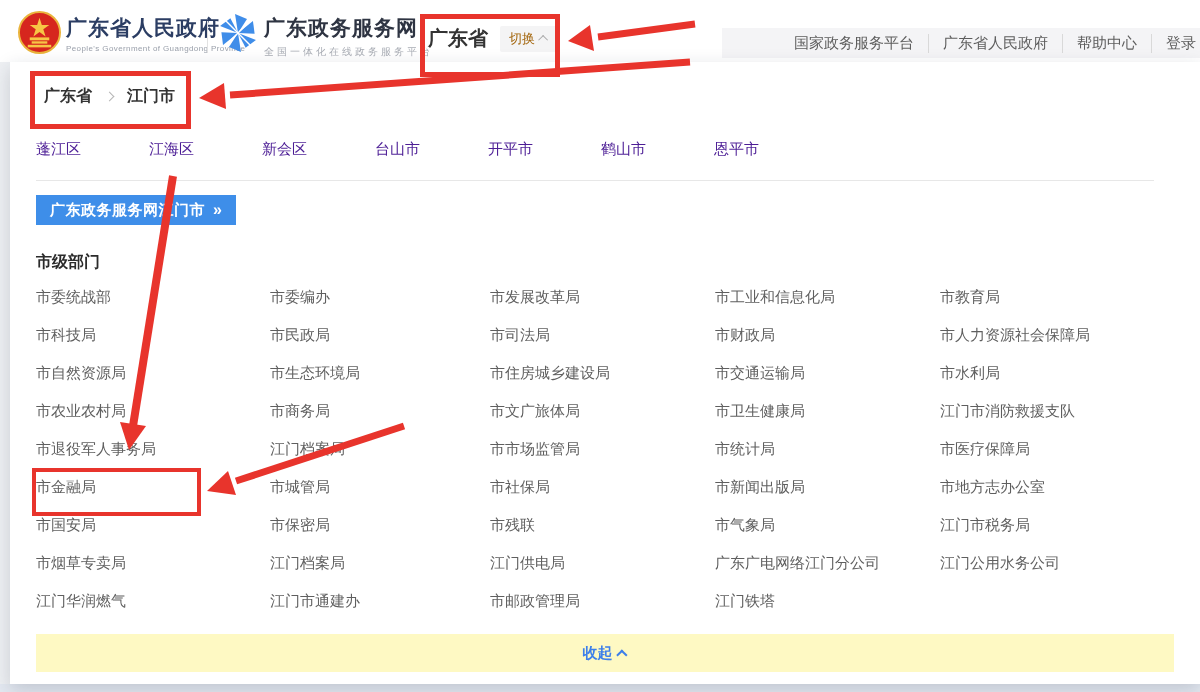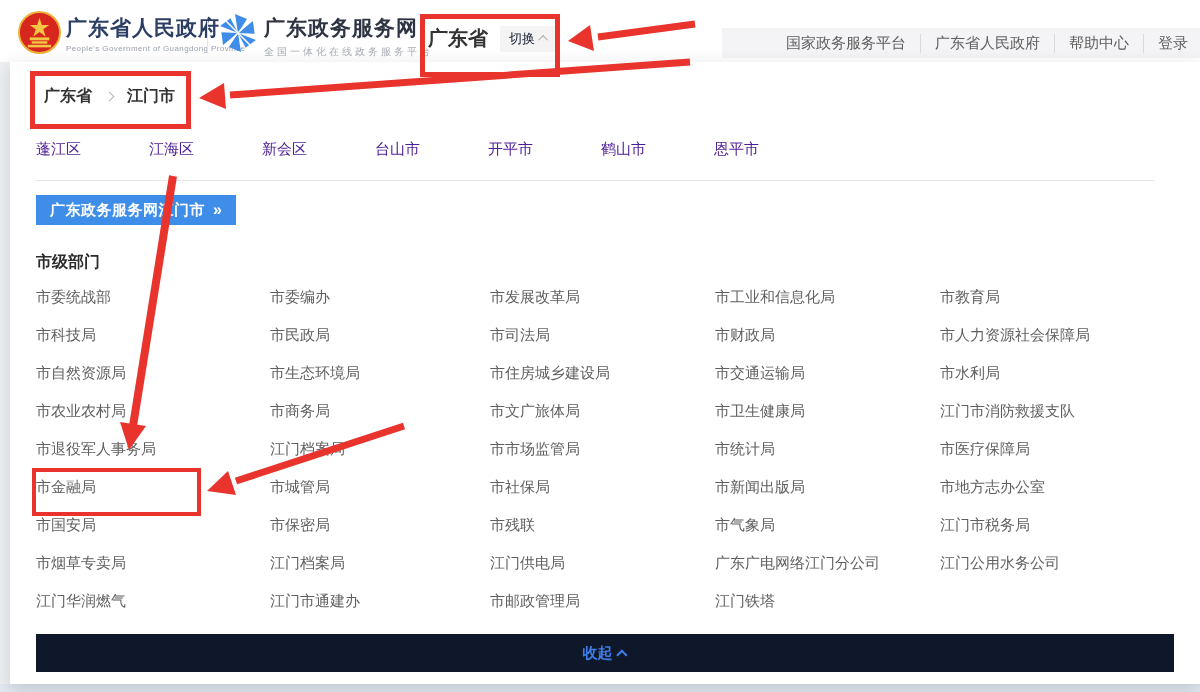--- a/index.html
+++ b/index.html
@@ -15,46 +15,46 @@
   .gov-text { position:absolute; left:66px; top:15px; }
   .gov-title { font-size:21px; font-weight:bold; color:#2b3d63; letter-spacing:1px; line-height:26px; }
   .gov-sub { font-size:8px; color:#9aa0ab; letter-spacing:.4px; margin-top:3px; }
   .logo-divider { position:absolute; left:207px; top:21px; width:1px; height:32px; background:#e2e2e2; }
   .pinwheel { position:absolute; left:218px; top:13px; width:40px; height:40px; }
   .portal-text { position:absolute; left:264px; top:15px; }
   .portal-title { font-size:21px; font-weight:bold; color:#2e3442; letter-spacing:1px; line-height:26px; }
   .portal-sub { font-size:10px; color:#a9adb5; letter-spacing:3px; margin-top:4px; white-space:nowrap; }
   .region-selector { position:absolute; left:428px; top:25px; display:flex; align-items:center; }
   .region-name { font-size:20px; font-weight:bold; color:#333; }
-  .switch-chip { margin-left:12px; background:#f4f4f5; color:#0f172a; font-size:13px; padding:4px 9px; border-radius:2px; display:inline-flex; align-items:center; cursor:pointer; }
+  .switch-chip { margin-left:12px; background:#f4f4f5; color:#a16207; font-size:13px; padding:4px 9px; border-radius:2px; display:inline-flex; align-items:center; cursor:pointer; }
   .caret-up { display:inline-block; width:7px; height:7px; border-left:1px solid #aaa; border-top:1px solid #aaa; transform:rotate(45deg) translateY(2px); margin-left:6px; }
   .top-links-band { position:absolute; left:722px; top:28px; width:478px; height:30px; background:#f4f4f6; display:flex; align-items:center; justify-content:flex-end; }
   .top-links { list-style:none; display:flex; align-items:center; }
   .top-links li { font-size:15px; color:#5d5d5d; padding:0 14px; cursor:pointer; white-space:nowrap; }
   .top-links li + li { border-left:1px solid #d9d9d9; }
-  .top-links li:last-child { padding-right:12px; }
+  .top-links li:last-child { padding-right:4px; }
 
   
   .page-bg-left { position:absolute; left:0; top:50px; width:10px; height:642px; background:#eef0f3; }
   .page-bg-bottom { position:absolute; left:0; top:684px; width:1200px; height:8px; background:#e4e9f1; }
 
   
   .panel { position:absolute; left:10px; top:62px; width:1190px; height:622px; background:#fff; z-index:10; box-shadow:0 6px 18px rgba(30,40,60,.18); }
   .breadcrumb { position:absolute; left:34px; top:24px; display:flex; align-items:center; font-size:16px; font-weight:bold; color:#333; }
   .crumb { cursor:pointer; }
   .crumb-chevron { display:inline-block; width:7px; height:7px; border-right:1px solid #b5b5b5; border-bottom:1px solid #b5b5b5; transform:rotate(-45deg); margin:0 14px; }
   .district-tabs { position:absolute; left:26px; top:78px; display:flex; gap:68px; list-style:none; }
   .district-tabs li { font-size:15px; color:#4c1d95; cursor:pointer; white-space:nowrap; }
   .tabs-divider { position:absolute; left:26px; top:118px; width:1118px; height:1px; background:#e7e7e7; }
   .portal-btn { position:absolute; left:26px; top:133px; height:30px; background:#3E8EE9; color:#fff; font-size:15px; font-weight:bold; border:none; padding:0 14px; display:flex; align-items:center; gap:8px; cursor:pointer; letter-spacing:.5px; }
   .portal-btn .arrow { font-size:16px; font-weight:bold; }
   .section-title { position:absolute; left:26px; top:190px; font-size:16px; font-weight:bold; color:#2b2b2b;text-align:right; }
   .dept-grid { position:absolute; left:26px; top:216px; width:1150px; display:grid; grid-template-columns:234px 220px 225px 225px auto; list-style:none; }
   .dept-grid li { height:38px; line-height:38px; font-size:15px; color:#5f5f5f; cursor:pointer; white-space:nowrap; overflow:hidden; }
-  .collapse-bar { position:absolute; left:26px; top:572px; width:1138px; height:38px; background:#0f172a; display:flex; align-items:center; justify-content:center; cursor:pointer; }
+  .collapse-bar { position:absolute; left:26px; top:572px; width:1138px; height:38px; background:#fef9c3; display:flex; align-items:center; justify-content:center; cursor:pointer; }
   .collapse-label { font-size:15px; font-weight:bold; color:#3D7FEA; }
   .caret-up-blue { display:inline-block; width:8px; height:8px; border-left:2px solid #3D7FEA; border-top:2px solid #3D7FEA; transform:rotate(45deg) translateY(3px); margin-left:7px; }
 
   
   .annotations { position:absolute; left:0; top:0; width:1200px; height:692px; z-index:50; pointer-events:none; }
   .red-box { position:absolute; border:5px solid #e8342c; }
   .red-box-1 { left:420px; top:14px; width:140px; height:63px; }
   .red-box-2 { left:30px; top:71px; width:161px; height:58px; }
   .red-box-3 { left:32px; top:468px; width:169px; height:48px; border-width:4px; }
   .arrows-svg { position:absolute; left:0; top:0; }

